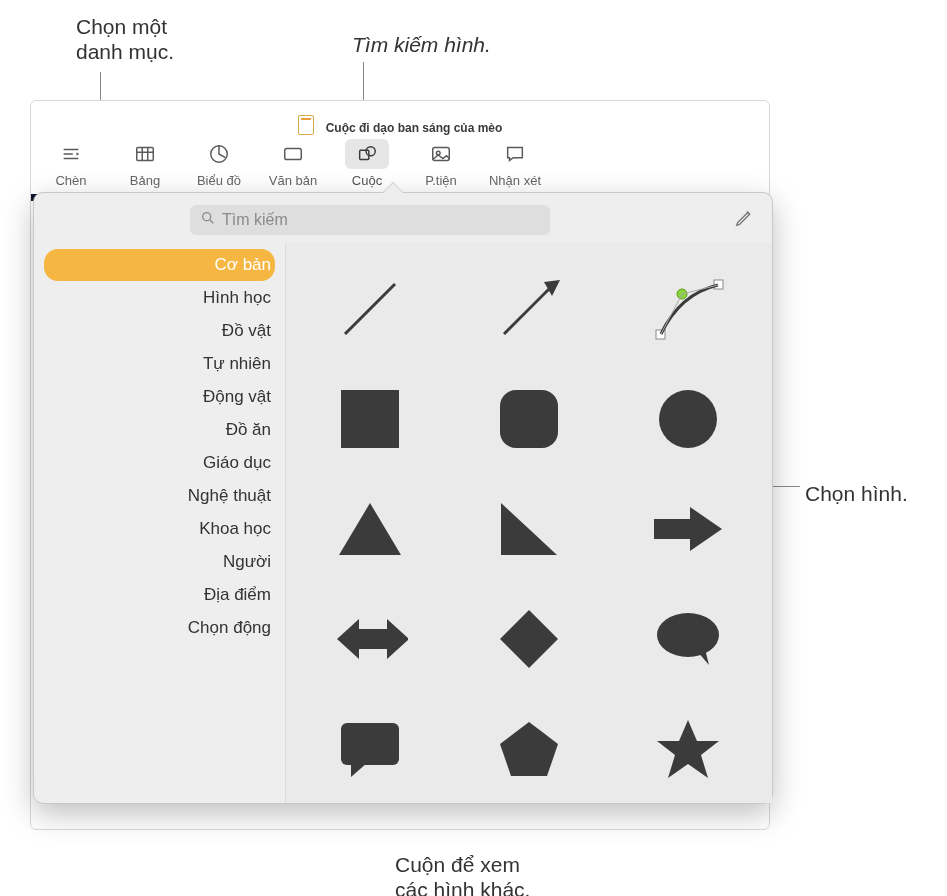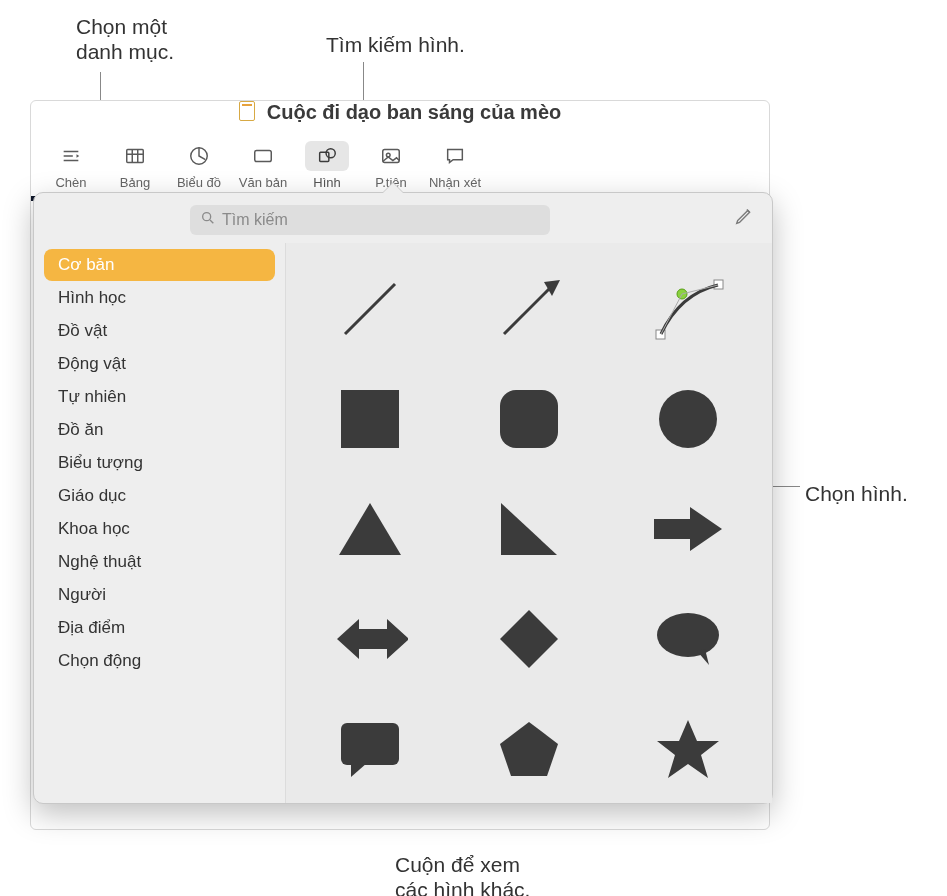--- a/index.html
+++ b/index.html
@@ -34,46 +34,47 @@
     width: 740px;
     height: 730px;
     background: #fff;
     border: 1px solid #d9d9d9;
     border-radius: 6px;
     overflow: hidden;
   }
   .app-titlebar {
     height: 34px;
     display: flex;
-    align-items: flex-start;
+    align-items: flex-end;
     justify-content: center;
     gap: 12px;
     font-weight: 700;
-    font-size: 20px;
+    font-size: 12px;
     color: #3a3a3a;
   }
   .doc-icon {
     width: 16px; height: 20px;
     background: linear-gradient(#fff,#fff);
     border: 1px solid #d7a944;
     border-radius: 2px;
     display: inline-block;
     position: relative;
   }
   .doc-icon::after{
     content:""; position:absolute; top:2px; left:2px; right:2px;
     height:2px; background:#e6a23c;
   }
 
   .toolbar {
     height: 66px;
     display: flex;
     align-items: flex-end;
+    gap: 10px;
     padding: 0 8px 4px 8px;
-    border-bottom: 5px solid #0f172a;
+    border-bottom: 7px solid #0f172a;
   }
   .tbtn {
     display: flex;
     flex-direction: column;
     align-items: center;
     width: 64px;
     color: #666;
     font-size: 13px;
     gap: 4px;
     padding-bottom: 2px;
@@ -112,21 +113,21 @@
     position:absolute;
     top:-10px; left: 349px;
     width:0;height:0;
     border-left:10px solid transparent;
     border-right:10px solid transparent;
     border-bottom:10px solid #eeeeee;
     filter: drop-shadow(0 -1px 0 #c8c8c8);
   }
 
   .searchrow {
-    display:flex; align-items:flex-start;
+    display:flex; align-items:center;
     padding: 12px 16px 8px 16px;
     gap: 32px;
   }
   .searchbox {
     flex: 0 0 360px;
     margin-left: 140px;
     display:flex; align-items:center;
     background:#dedede;
     border-radius: 6px;
     height: 30px;
@@ -153,24 +154,25 @@
 
   .catlist {
     width: 252px;
     padding: 6px 10px 10px 10px;
     overflow-y: auto;
     border-right: 1px solid #dcdcdc;
   }
   .catitem {
     font-size: 17px;
     color:#333;
-    padding: 6px 14px;
-    border-radius: 8px;
+    padding: 6px 4px;
+    border-radius: 14px;
     cursor:pointer;
     margin-bottom: 1px;
+    text-align: right;
   }
   .catitem.selected {
     background:#f5b642;
     color:#fff;
     font-weight:500;
   }
 
   .shapes {
     flex:1;
     background:#eaeaea;
@@ -196,21 +198,21 @@
     width:10px;
   }
 </style>
 </head>
 <body>
 
 <div class="callout" style="left:76px; top:14px; white-space:pre;">Chọn một
 danh mục.</div>
 <div class="callout-line v" style="left:100px; top:72px; height:200px;"></div>
 
-<div class="callout" style="left:326px; top:32px;">Tìm kiếm hình.</div>
+<div class="callout" style="left:352px; top:32px;font-style:italic;">Tìm kiếm hình.</div>
 <div class="callout-line v" style="left:363px; top:62px; height:150px;"></div>
 
 <div class="callout" style="left:805px; top:474px;margin-top:7px;">Chọn hình.</div>
 <div class="sidebracket" style="left:756px; top:250px; height:520px;"></div>
 <div class="callout-line h" style="left:766px; top:486px; width:34px;"></div>
 
 <div class="callout" style="left:395px; top:852px; white-space:pre;">Cuộn để xem
 các hình khác.</div>
 <div class="callout-line v" style="left:413px; top:790px; height:36px;"></div>
 
@@ -265,21 +267,21 @@
     </div>
     <div class="tbtn active">
       <span class="iconwrap">
           <span class="ticon">
         <svg width="22" height="22" viewBox="0 0 24 24" fill="none" stroke="currentColor" stroke-width="1.6">
               <rect x="4" y="8" width="10" height="10" rx="1"></rect>
               <circle cx="16" cy="9" r="5"></circle>
             </svg>
       </span>
         </span>
-      <span>Hình</span>
+      <span>Cuộc</span>
     </div>
     <div class="tbtn">
       <span class="iconwrap">
           <span class="ticon">
         <svg width="22" height="22" viewBox="0 0 24 24" fill="none" stroke="currentColor" stroke-width="1.6">
               <rect x="3" y="5" width="18" height="14" rx="2"></rect>
               <circle cx="9" cy="11" r="2"></circle>
               <path d="M3 18l6-5 5 4 4-3 3 3"></path>
             </svg>
       </span>
@@ -315,27 +317,26 @@
           <path d="M3 20l3-1 11-11-2-2L4 17l-1 3z"></path>
           <path d="M14 5l3 3"></path>
         </svg>
     </span>
   </div>
   <div class="panel-body">
     <div class="catlist" id="catlist">
         <div class="catitem selected">Cơ bản</div>
         <div class="catitem">Hình học</div>
         <div class="catitem">Đồ vật</div>
+        <div class="catitem">Tự nhiên</div>
         <div class="catitem">Động vật</div>
-        <div class="catitem">Tự nhiên</div>
         <div class="catitem">Đồ ăn</div>
-        <div class="catitem">Biểu tượng</div>
         <div class="catitem">Giáo dục</div>
+        <div class="catitem">Nghệ thuật</div>
         <div class="catitem">Khoa học</div>
-        <div class="catitem">Nghệ thuật</div>
         <div class="catitem">Người</div>
         <div class="catitem">Địa điểm</div>
         <div class="catitem">Chọn động</div>
       </div>
     <div class="shapes" id="shapesgrid">
         <div class="shape">
           <svg width="70" height="70">
             <line x1="10" y1="60" x2="60" y2="10" stroke="#3b3b3b" stroke-width="3"></line>
           </svg>
         </div>

